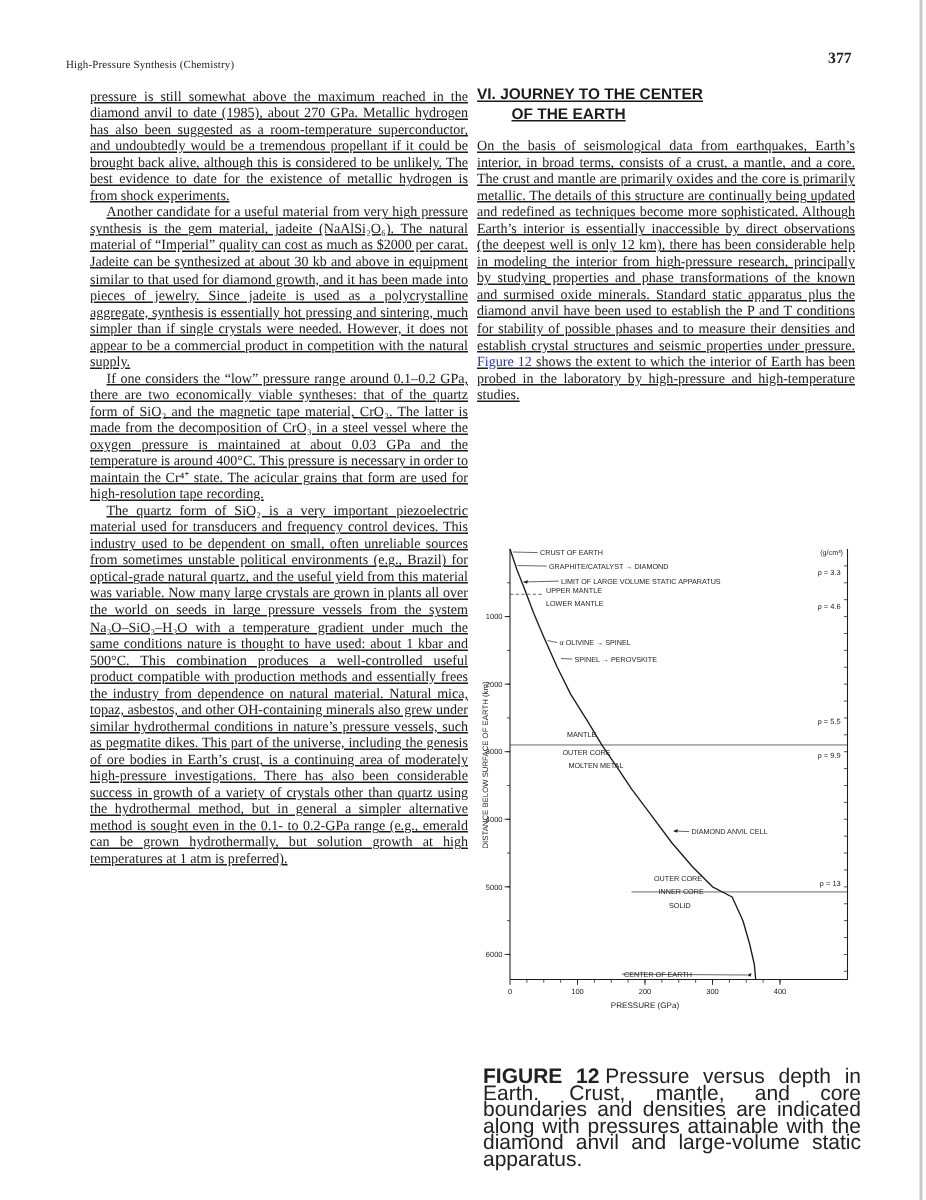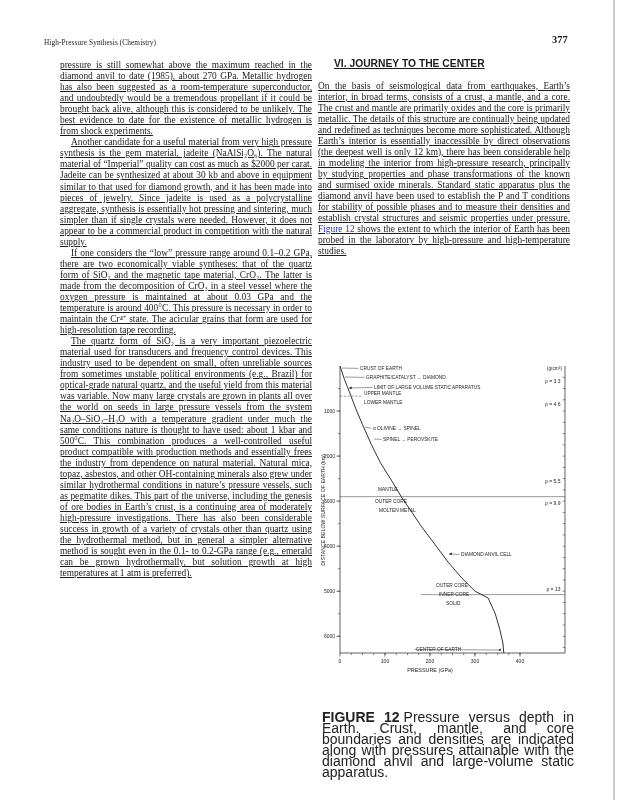--- a/index.html
+++ b/index.html
@@ -11,21 +11,21 @@
   .page-edge{position:absolute;top:0;right:2px;width:2px;height:100%;background:#c9c9c9;}
   .running-header{position:absolute;top:38px;left:44px;font-size:7.3px;letter-spacing:.1px;}
   .page-number{position:absolute;top:34px;left:512px;font-size:10.5px;font-weight:bold;margin-left:40px;}
   .col{position:absolute;width:252px;text-align:justify;font-size:9.4px;line-height:11.05px;text-decoration:underline;}
   .col-left{left:60px;top:60px;}
   .col-right{left:318px;top:58px;}
   .col p{margin:0;}
   .col p.indent{text-indent:11px;}
   .section-heading{
     font-family:"Liberation Sans", sans-serif;font-weight:bold;font-size:10.3px;
-    line-height:12.5px;margin:0 0 10px 16px;text-align:left;
+    line-height:12.5px;margin:0 0 10px 0;text-align:left;
   }
   .section-heading .line2{padding-left:23px;display:block;}
   .figure-link{color:#2333bb;cursor:pointer;}
   .figure-wrap{position:absolute;left:320px;top:360px;width:262px;}
   .figure-caption{
     position:absolute;left:322px;top:712px;width:252px;
     font-family:"Liberation Sans", sans-serif;font-size:14px;line-height:11px;
     text-align:justify;color:#222;
   }
   .figure-caption .cap-label{font-weight:bold;padding-right:4px;}
@@ -40,21 +40,21 @@
 <div class="page-number">377</div>
 
 <div class="col col-left">
   <p>pressure is still somewhat above the maximum reached in the diamond anvil to date (1985), about 270 GPa. Metallic hydrogen has also been suggested as a room-temperature superconductor, and undoubtedly would be a tremendous propellant if it could be brought back alive, although this is considered to be unlikely. The best evidence to date for the existence of metallic hydrogen is from shock experiments.</p>
   <p class="indent">Another candidate for a useful material from very high pressure synthesis is the gem material, jadeite (NaAlSi₂O₆). The natural material of “Imperial” quality can cost as much as $2000 per carat. Jadeite can be synthesized at about 30 kb and above in equipment similar to that used for diamond growth, and it has been made into pieces of jewelry. Since jadeite is used as a polycrystalline aggregate, synthesis is essentially hot pressing and sintering, much simpler than if single crystals were needed. However, it does not appear to be a commercial product in competition with the natural supply.</p>
   <p class="indent">If one considers the “low” pressure range around 0.1–0.2 GPa, there are two economically viable syntheses: that of the quartz form of SiO₂ and the magnetic tape material, CrO₂. The latter is made from the decomposition of CrO₃ in a steel vessel where the oxygen pressure is maintained at about 0.03 GPa and the temperature is around 400°C. This pressure is necessary in order to maintain the Cr⁴⁺ state. The acicular grains that form are used for high-resolution tape recording.</p>
   <p class="indent">The quartz form of SiO₂ is a very important piezoelectric material used for transducers and frequency control devices. This industry used to be dependent on small, often unreliable sources from sometimes unstable political environments (e.g., Brazil) for optical-grade natural quartz, and the useful yield from this material was variable. Now many large crystals are grown in plants all over the world on seeds in large pressure vessels from the system Na₂O–SiO₂–H₂O with a temperature gradient under much the same conditions nature is thought to have used: about 1 kbar and 500°C. This combination produces a well-controlled useful product compatible with production methods and essentially frees the industry from dependence on natural material. Natural mica, topaz, asbestos, and other OH-containing minerals also grew under similar hydrothermal conditions in nature’s pressure vessels, such as pegmatite dikes. This part of the universe, including the genesis of ore bodies in Earth’s crust, is a continuing area of moderately high-pressure investigations. There has also been considerable success in growth of a variety of crystals other than quartz using the hydrothermal method, but in general a simpler alternative method is sought even in the 0.1- to 0.2-GPa range (e.g., emerald can be grown hydrothermally, but solution growth at high temperatures at 1 atm is preferred).</p>
 </div>
 
 <div class="col col-right">
-  <h2 class="section-heading"><span>VI. JOURNEY TO THE CENTER</span></h2>
+  <h2 class="section-heading"><span>VI. JOURNEY TO THE CENTER</span><span class="line2">OF THE EARTH</span></h2>
   <p><span>On the basis of seismological data from earthquakes, Earth’s interior, in broad terms, consists of a crust, a mantle, and a core. The crust and mantle are primarily oxides and the core is primarily metallic. The details of this structure are continually being updated and redefined as techniques become more sophisticated. Although Earth’s interior is essentially inaccessible by direct observations (the deepest well is only 12 km), there has been considerable help in modeling the interior from high-pressure research, principally by studying properties and phase transformations of the known and surmised oxide minerals. Standard static apparatus plus the diamond anvil have been used to establish the P and T conditions for stability of possible phases and to measure their densities and establish crystal structures and seismic properties under pressure. </span><span class="figure-link">Figure 12</span><span> shows the extent to which the interior of Earth has been probed in the laboratory by high-pressure and high-temperature studies.</span></p>
 </div>
 
 <div class="figure-wrap">
   <svg width="262" height="330" viewBox="0 0 262 330">
       <g>
         <line x1="20" y1="36.182075027468215" x2="41.6" y2="36.182075027468215" stroke="#1c1c1c" stroke-width="0.45" stroke-dasharray="2.2,1.6"></line>
         <line x1="20" y1="136.6388322084445" x2="245" y2="136.6388322084445" stroke="#1c1c1c" stroke-width="0.45"></line>
         <line x1="101" y1="234.6179563647779" x2="245" y2="234.6179563647779" stroke="#1c1c1c" stroke-width="0.45"></line>
       </g>

